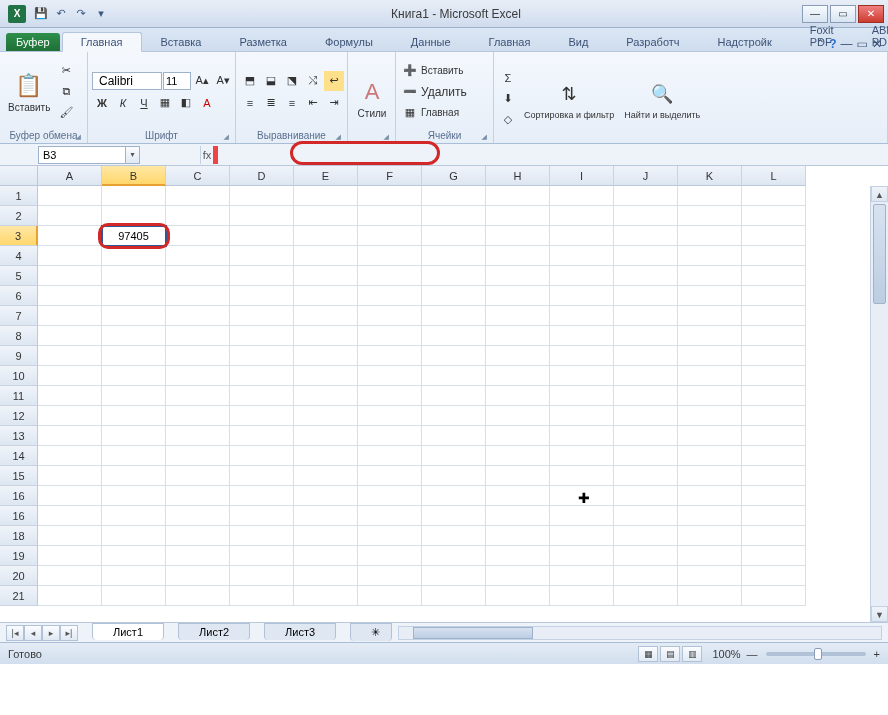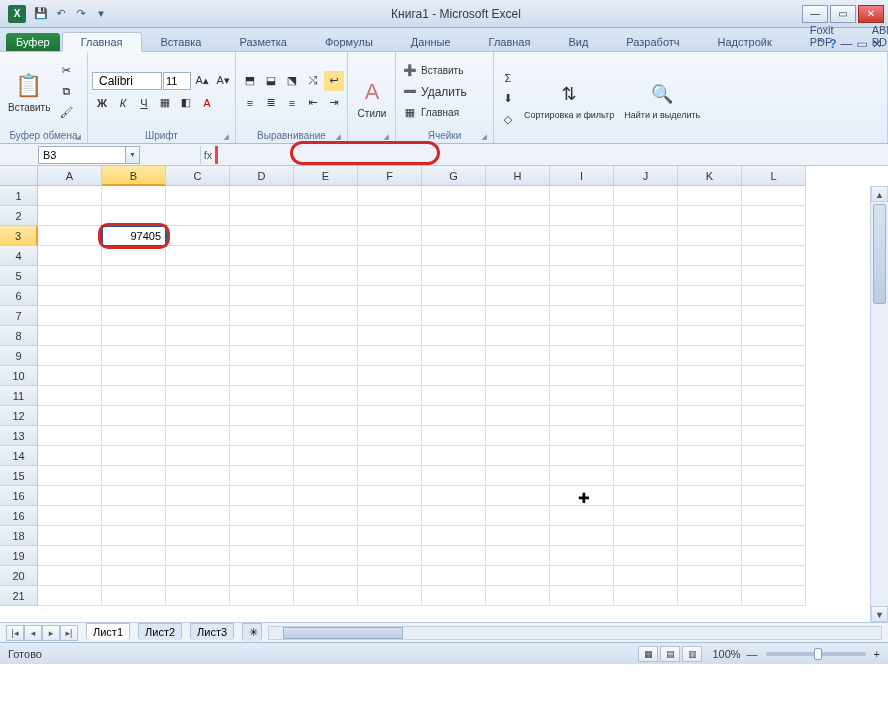--- a/index.html
+++ b/index.html
@@ -37,47 +37,47 @@
 .rowbtns { display: flex; gap: 1px; align-items: center; }
 .fontname { width: 70px; height: 18px; border: 1px solid #9fb2cc; background: #fff; font-size: 12px; padding: 0 6px; }
 .fontsize { width: 28px; height: 18px; border: 1px solid #9fb2cc; background: #fff; font-size: 11px; padding: 0 2px; }
 .numfmt { width: 70px; height: 18px; border: 1px solid #9fb2cc; background: #fff; font-size: 11px; padding: 0 2px; }
 
 
 .fbar-row { height: 22px; border-bottom: 1px solid #b9c8db; display: flex; align-items: center; background: #eef3fa; }
 .namebox { width: 88px; height: 18px; margin-left: 38px; border: 1px solid #9fb2cc; background: #fff; font-size: 11px; padding: 0 4px; text-align: left; }
 .nb-drop { width: 14px; height: 18px; border: 1px solid #9fb2cc; border-left: none; background: linear-gradient(#fafcff,#e0e9f4); display: flex; align-items: center; justify-content: center; font-size: 8px; color: #555; cursor: pointer; }
 .fbar-gap { width: 60px; }
-.fx { width: 18px; height: 18px; display: flex; align-items: center; justify-content: center; font-size: 11px; color: #555; cursor: pointer; border-left: 1px solid #c2d1e4; border-right: 3px solid #ef4444; }
+.fx { width: 18px; height: 18px; display: flex; align-items: center; justify-content: center; font-size: 11px; color: #555; cursor: pointer; border-left: 1px solid #c2d1e4; border-right: 5px solid #ef4444; }
 .formula-input { flex: 1; height: 18px; border: 1px solid #9fb2cc; background: #fff; font-size: 11px; padding: 0 6px; margin: 0 4px; position: relative; }
 .formula-highlight { position: absolute; left: 290px; top: -3px; width: 150px; height: 24px; border: 3px solid #d22828; border-radius: 12px; pointer-events: none; }
 
 
 .grid-wrap { position: relative; height: 456px; background: #fff; overflow: hidden; }
 .corner { position: absolute; left: 0; top: 0; width: 38px; height: 20px; background: linear-gradient(#f0f4fa,#dde6f1); border-right: 1px solid #b9c8db; border-bottom: 1px solid #b9c8db; }
 .colheads { position: absolute; left: 38px; top: 0; right: 18px; height: 20px; display: flex; }
 .colhead { width: 64px; height: 20px; background: linear-gradient(#f0f4fa,#dde6f1); border-right: 1px solid #c8d4e2; border-bottom: 1px solid #b9c8db; text-align: center; font-size: 11px; line-height: 20px; color: #333; cursor: pointer; }
 .colhead.active { background: linear-gradient(#ffe8a6,#ffd76b); border-bottom: 2px solid #e8a030; }
 .rowheads { position: absolute; left: 0; top: 20px; bottom: 0; width: 38px; }
 .rowhead { width: 38px; height: 20px; background: linear-gradient(#f0f4fa,#dde6f1); border-right: 1px solid #b9c8db; border-bottom: 1px solid #c8d4e2; text-align: center; font-size: 11px; line-height: 20px; color: #333; cursor: pointer; }
 .rowhead.active { background: linear-gradient(#ffe8a6,#ffd76b); border-right: 2px solid #e8a030; }
 .cells { position: absolute; left: 38px; top: 20px; right: 18px; bottom: 0; }
 .cellrow { display: flex; height: 20px; }
 .cell { width: 64px; height: 20px; border-right: 1px solid #d7dfe8; border-bottom: 1px solid #d7dfe8; font-size: 11px; text-align: right; padding: 0 4px; line-height: 20px; cursor: cell; position: relative; }
-.cell.selected { outline: 2px solid #2b5797; outline-offset: -1px; }
+.cell.selected { outline: 2px solid #2b5797; outline-offset: -1px; text-align: center; }
 .cell-highlight { position: absolute; border: 3px solid #d22828; border-radius: 10px; pointer-events: none; }
 .vscroll { position: absolute; right: 0; top: 20px; bottom: 0; width: 18px; background: #e9eef6; border-left: 1px solid #c2d1e4; }
 .vscroll .thumb { position: absolute; left: 2px; right: 2px; top: 18px; height: 100px; background: linear-gradient(#d7e2f0,#bccde2); border: 1px solid #9fb2cc; border-radius: 2px; }
 .vscroll .arr { position: absolute; left: 0; right: 0; height: 16px; text-align: center; font-size: 9px; line-height: 16px; color: #555; background: linear-gradient(#f0f4fa,#dde6f1); border: 1px solid #c2d1e4; cursor: pointer; }
 
 
 .sheetbar { height: 20px; background: #eef3fa; border-top: 1px solid #b9c8db; display: flex; align-items: center; font-size: 11px; }
 .sheetnav { display: flex; margin-left: 6px; }
 .sheetnav .sn { width: 18px; height: 16px; border: 1px solid #b2c2d6; background: linear-gradient(#fafcff,#e0e9f4); text-align: center; font-size: 9px; line-height: 14px; color: #555; cursor: pointer; }
-.sheettab { padding: 2px 6px; background: #fff; border: 1px solid #b2c2d6; border-bottom: none; margin-left: 8px; cursor: pointer; border-radius: 0 0 4px 4px; transform: translateY(-1px); }
+.sheettab { padding: 2px 20px; background: #fff; border: 1px solid #b2c2d6; border-bottom: none; margin-left: 14px; cursor: pointer; border-radius: 0 0 4px 4px; transform: translateY(-1px); }
 .sheettab.inactive { background: #dfe8f2; }
 .sheetbar .hscroll { flex: 1; margin: 0 6px; height: 14px; background: #e9eef6; border: 1px solid #c2d1e4; position: relative; }
 .sheetbar .hscroll .hthumb { position: absolute; left: 14px; top: 0; bottom: 0; width: 120px; background: linear-gradient(#d7e2f0,#bccde2); border: 1px solid #9fb2cc; }
 
 
 .status { height: 22px; background: linear-gradient(#e4ecf6,#d2deee); border-top: 1px solid #a9bdd6; display: flex; align-items: center; font-size: 11px; color: #3a3a3a; padding: 0 8px; }
 .status .spacer { flex: 1; }
 .status .viewbtn { width: 20px; height: 16px; border: 1px solid #b2c2d6; background: linear-gradient(#fafcff,#e0e9f4); margin-left: 2px; display: flex; align-items: center; justify-content: center; font-size: 9px; cursor: pointer; }
 .status .zoomslider { width: 100px; height: 4px; background: #b2c2d6; margin: 0 8px; position: relative; border-radius: 2px; }
 .status .zoomslider .zthumb { position: absolute; left: 48px; top: -4px; width: 8px; height: 12px; background: #fafcff; border: 1px solid #8a9db5; border-radius: 2px; }

